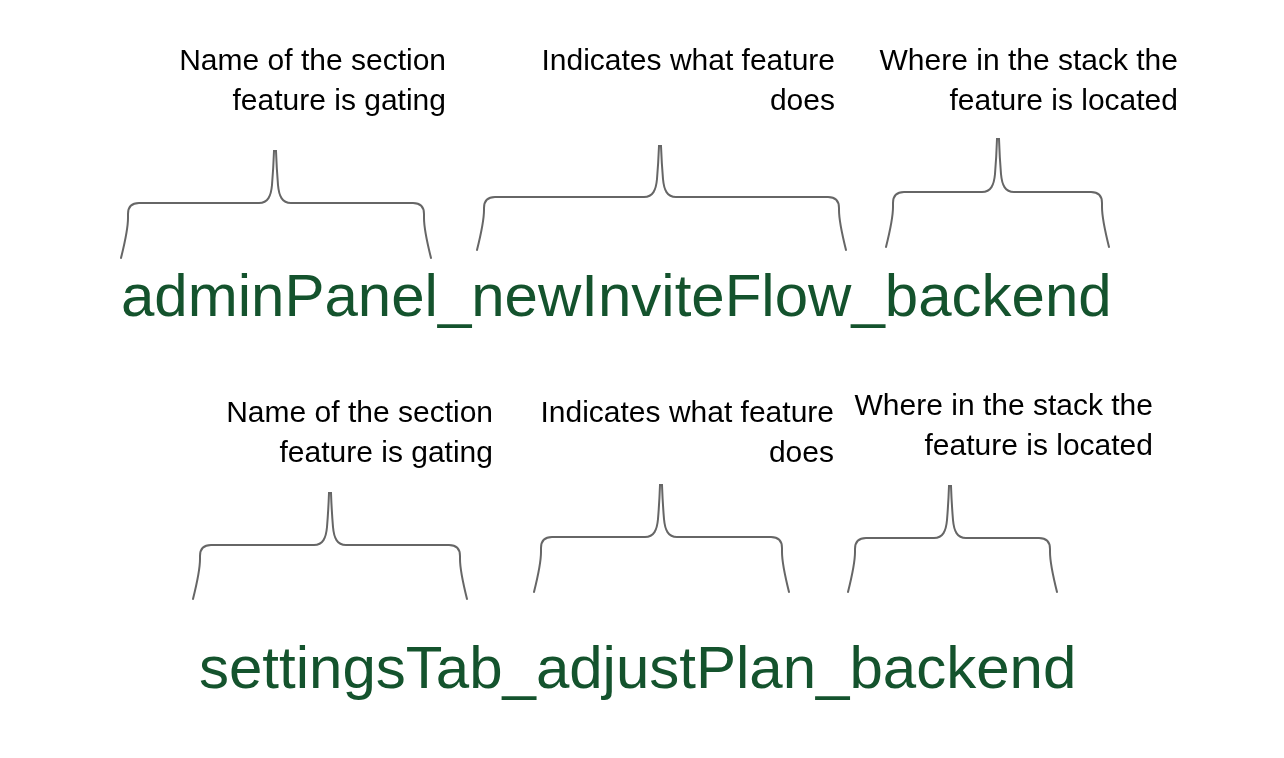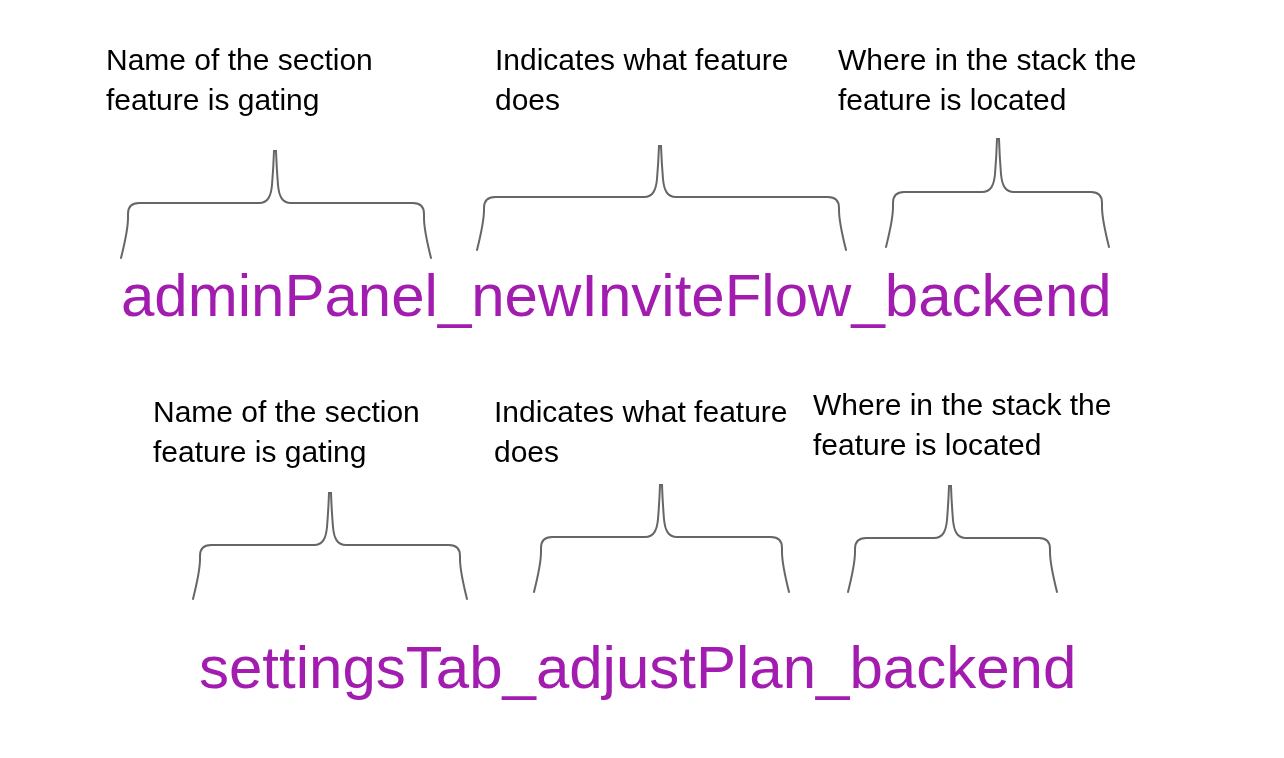--- a/index.html
+++ b/index.html
@@ -9,30 +9,30 @@
     height: 758px;
     background: #ffffff;
     font-family: "Liberation Sans", sans-serif;
     overflow: hidden;
   }
   .ann {
     position: absolute;
     width: 340px;
     font-size: 30px;
     line-height: 40px;
-    text-align: left;
+    text-align: right;
     color: #000000;
     white-space: pre-line;
   }
   .brace { position: absolute; overflow: visible; }
   .flag {
     position: absolute;
     font-size: 60px;
     line-height: 60px;
-    color: #a21caf;
+    color: #14532d;
     white-space: nowrap;
   }
 </style>
 </head>
 <body>
 
 <div class="canvas">
 
   <section>
     <div class="ann" style="left:106px; top:40px">Name of the section

